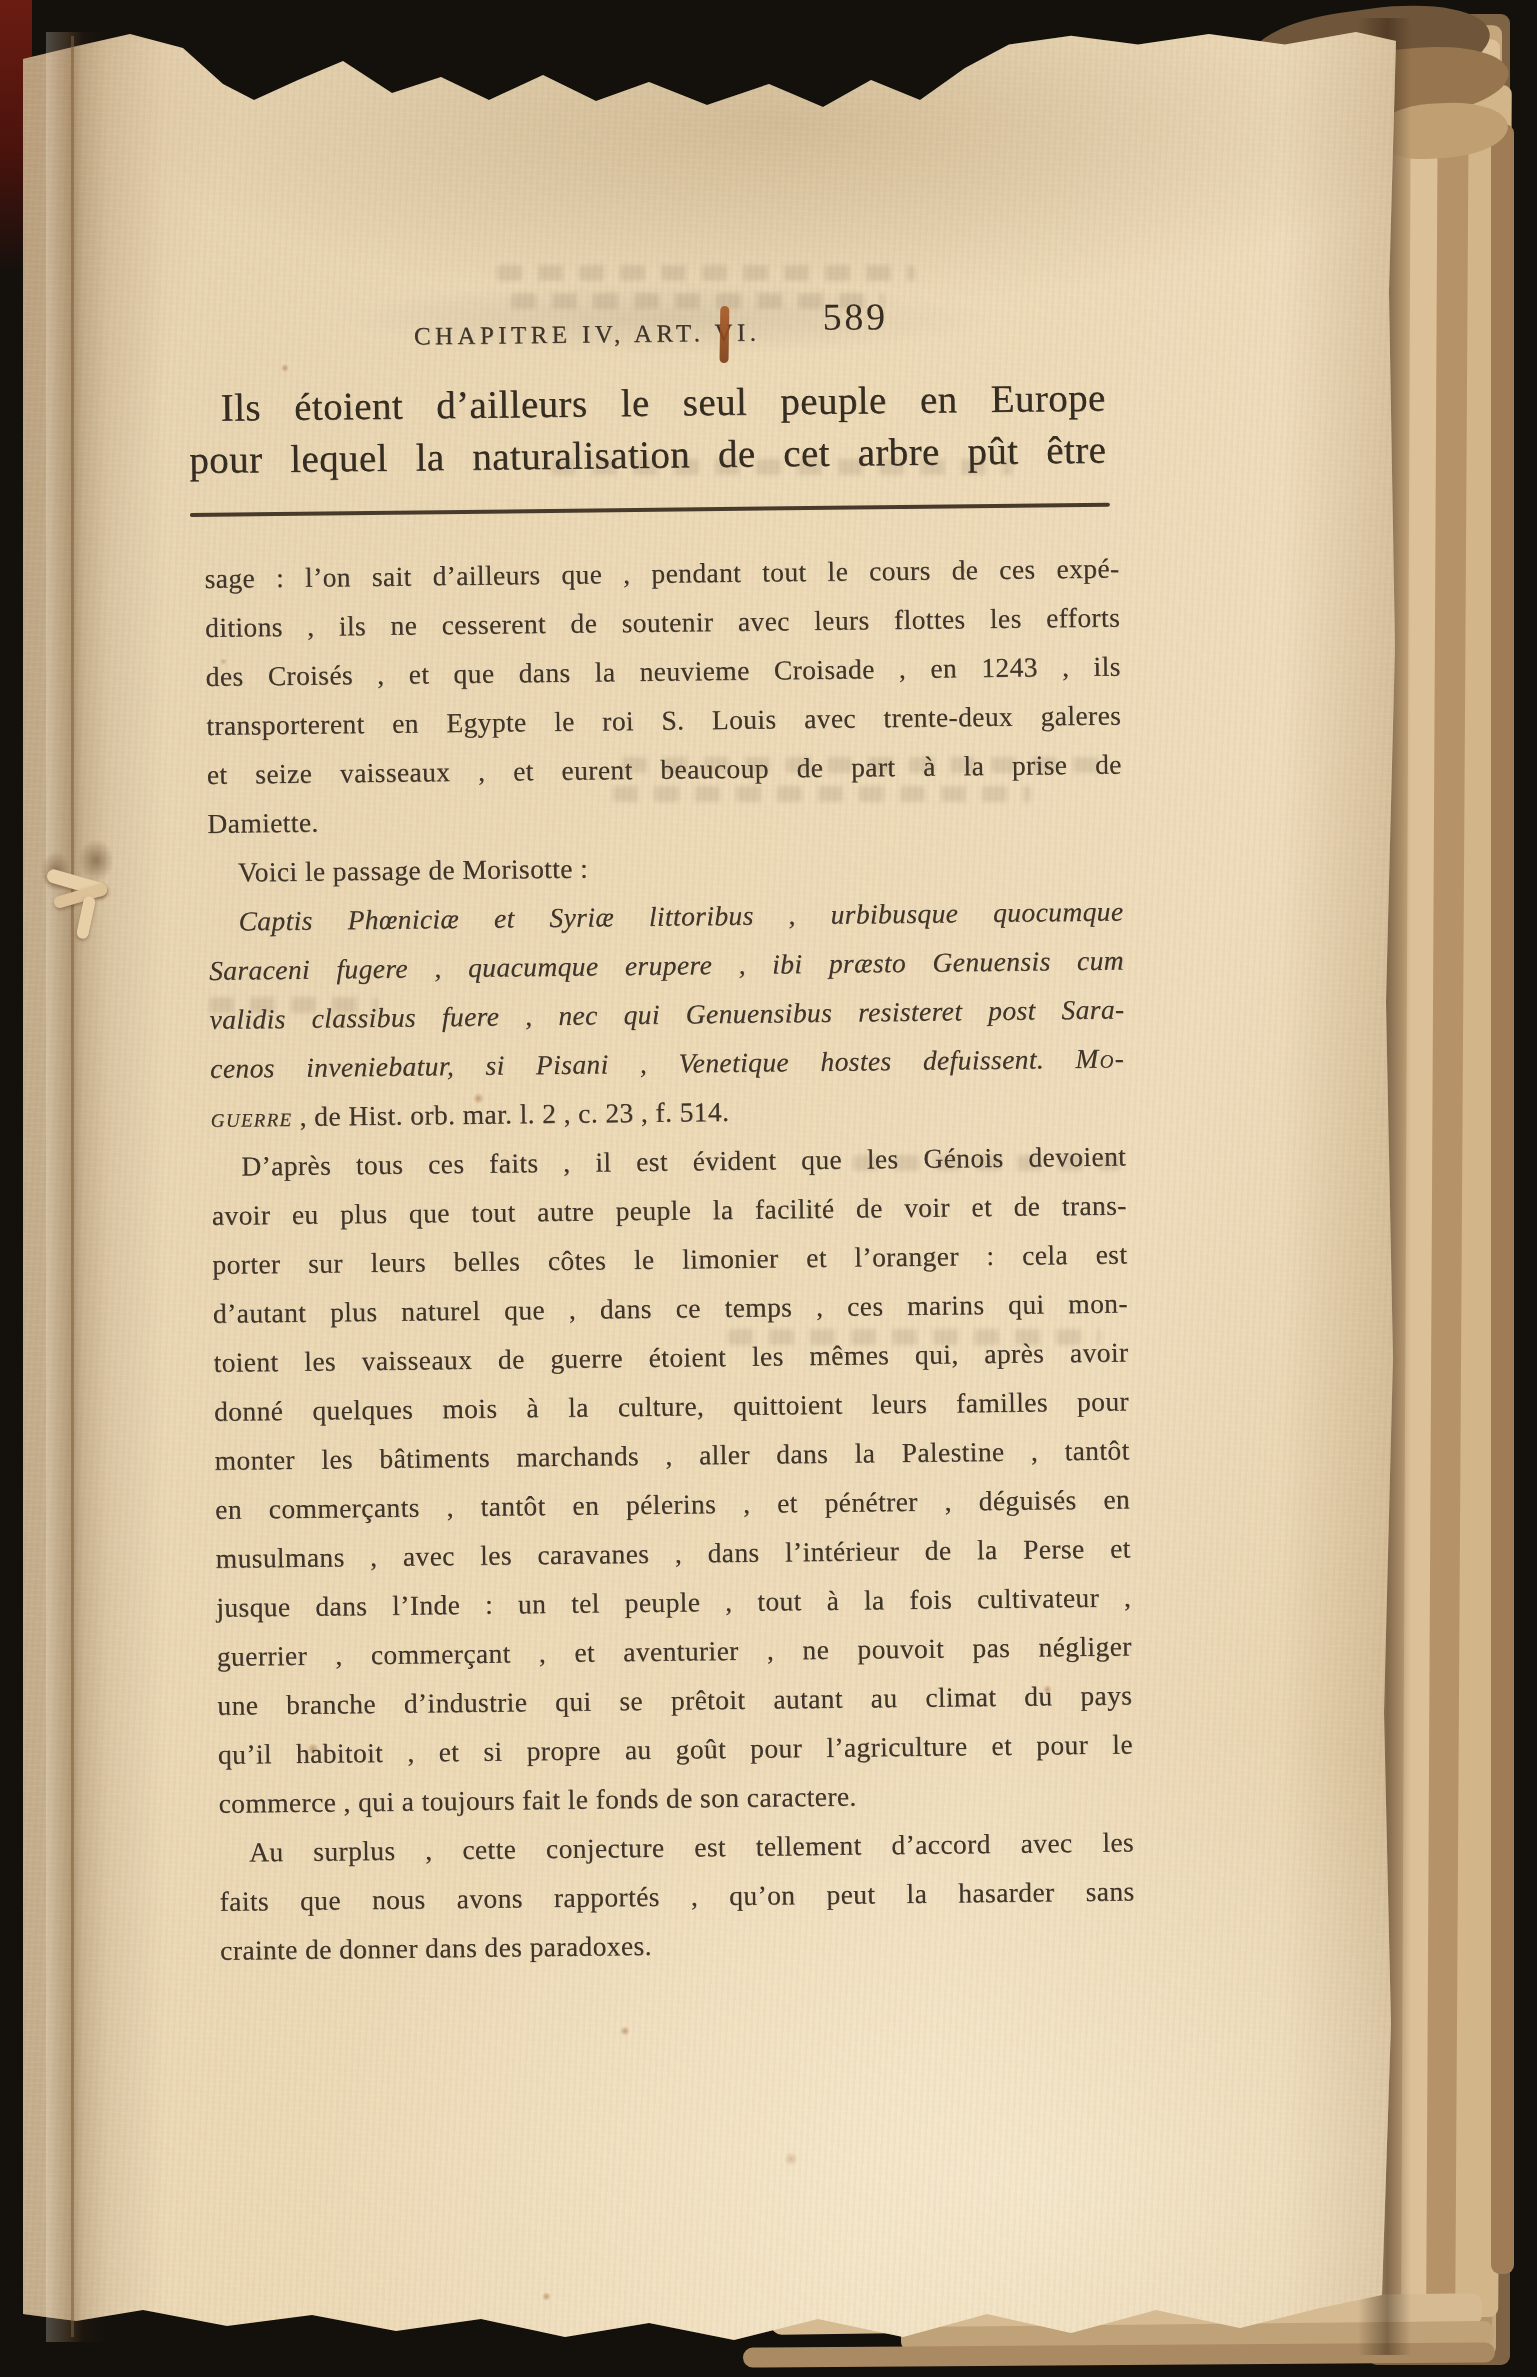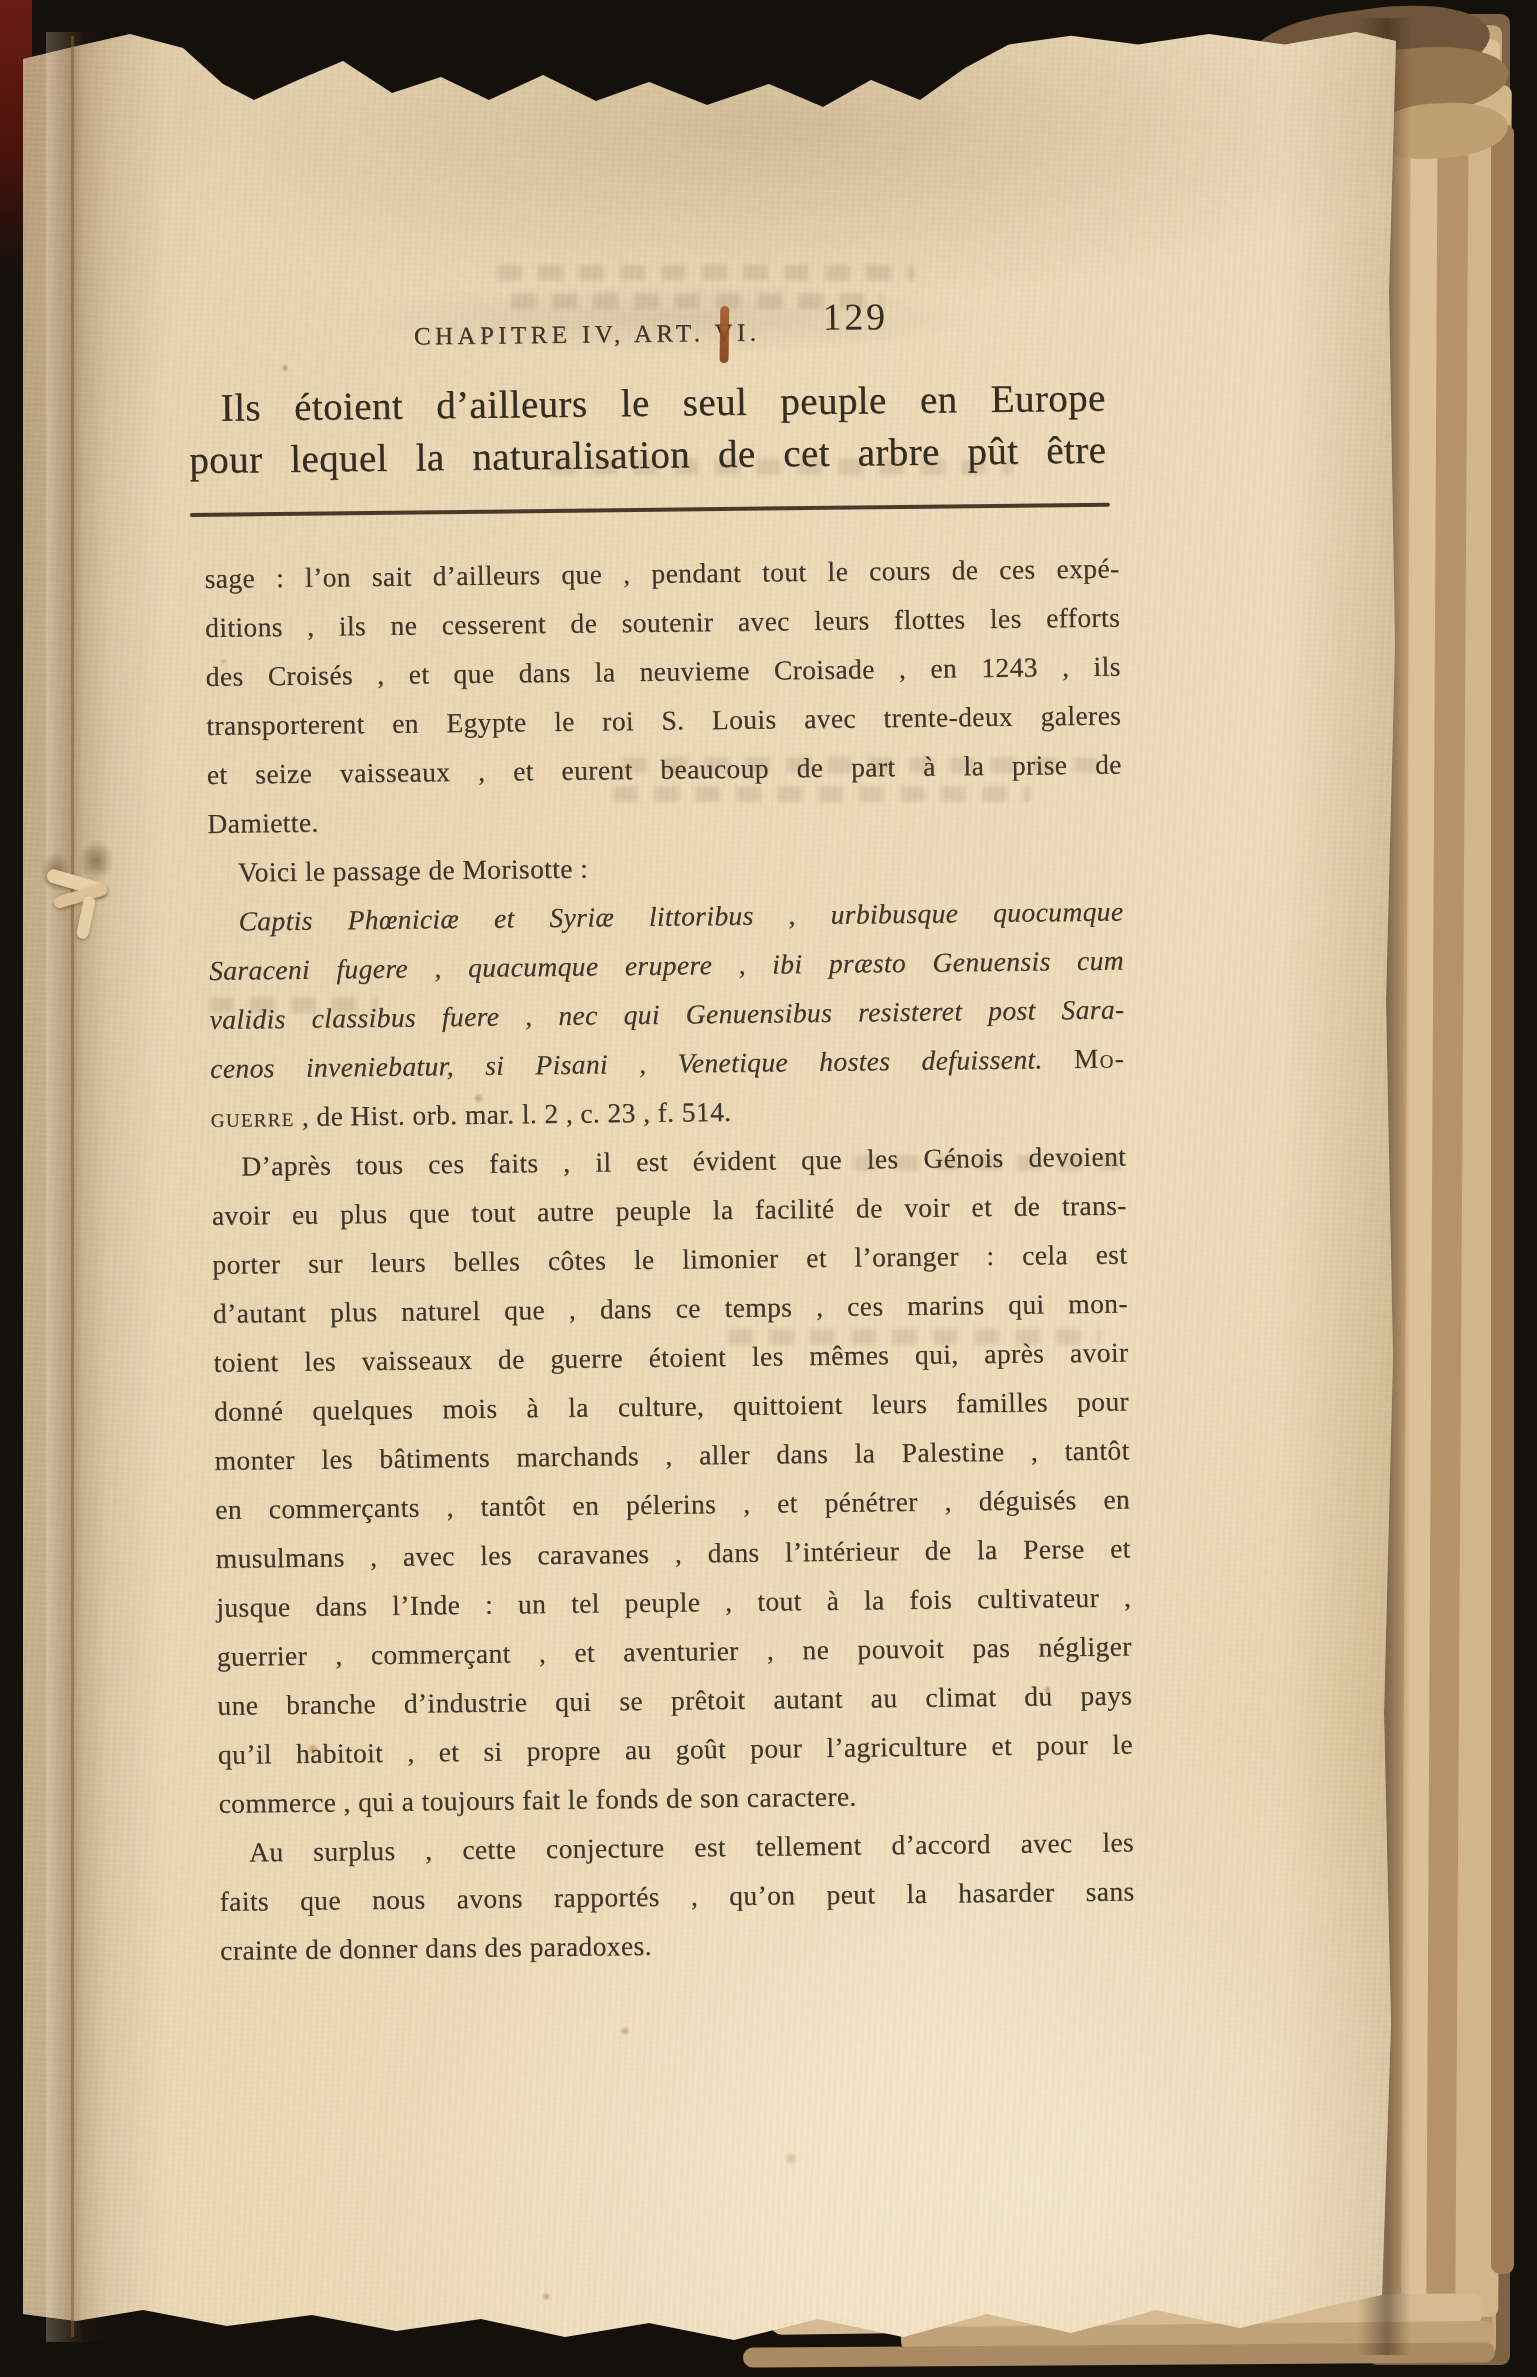--- a/index.html
+++ b/index.html
@@ -79,21 +79,21 @@
   .body-line.indent{text-indent:32px;}
 
   .rule{position:absolute;left:197px;top:508px;width:920px;height:3.6px;background:#473a2c;border-radius:1.8px;}
 
   .footnote{position:absolute;left:211px;top:549px;width:915px;font-size:27.5px;line-height:49px;
     letter-spacing:0.4px;text-shadow:0.3px 0.3px 0.4px rgba(64,53,42,.55);color:#40352a;}
   .fn-line{min-height:49px;}
   .fn-line.fill{text-align:justify;text-align-last:justify;}
   .fn-line.indent{text-indent:30px;}
   .s-i{font-style:italic;}
-  .s-sc{font-variant:small-caps;letter-spacing:1.3px;}
+  .s-sc{font-variant:small-caps;letter-spacing:1.3px;font-style:italic;}
 </style>
 </head>
 <body>
 
 <div class="scene">
   <div class="red-edge"></div>
 
   <div class="stack s1"></div>
   <div class="stack s2"></div>
   <div class="stack s3"></div>
@@ -133,21 +133,21 @@
   <div class="crease-line"></div>
   <div class="stitch-hole h1"></div>
   <div class="stitch-hole h2"></div>
   <div class="thread t1"></div>
   <div class="thread t2"></div>
   <div class="thread t3"></div>
 
   <div class="text-layer">
     <div class="running-head">CHAPITRE IV, ART. VI.</div>
     <div class="pen-mark"></div>
-    <div class="folio">129</div>
+    <div class="folio">589</div>
 
     <div class="body-text">
       <div class="body-line indent fill">Ils étoient d’ailleurs le seul peuple en Europe</div>
       <div class="body-line fill">pour lequel la naturalisation de cet arbre pût être</div>
     </div>
 
     <div class="rule"></div>
 
     <div class="footnote">
         <div class="fn-line fill"><span class="s-r">sage : l’on sait d’ailleurs que , pendant tout le cours de ces expé-</span></div>

